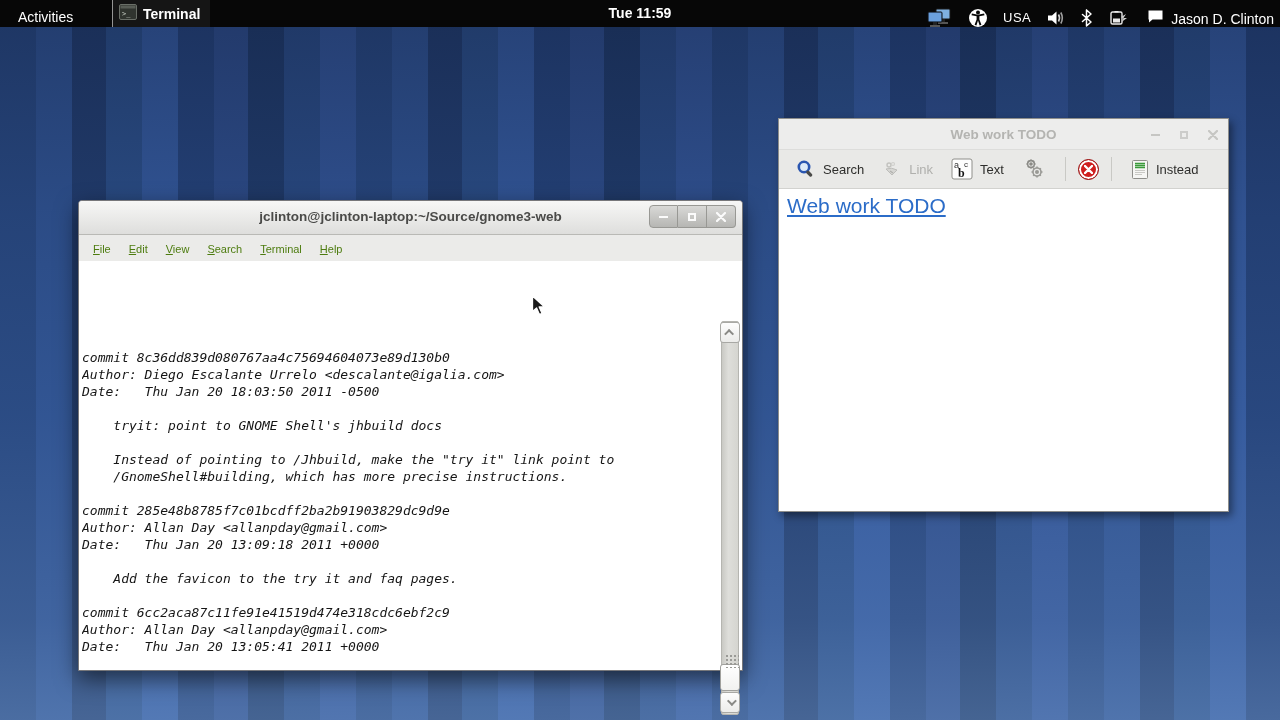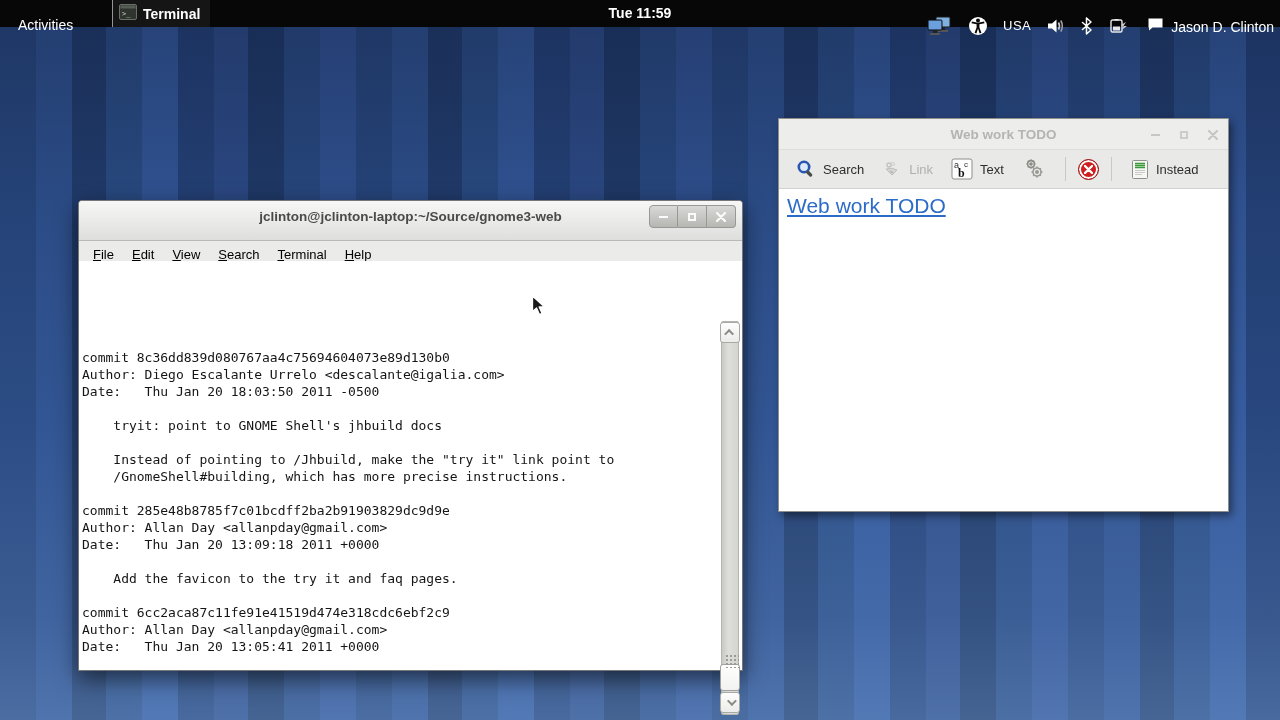--- a/index.html
+++ b/index.html
@@ -11,51 +11,51 @@
     background:
       linear-gradient(180deg, rgba(4,10,32,.32) 0%, rgba(10,25,60,.14) 30%, rgba(60,100,160,.08) 58%, rgba(125,165,215,.20) 86%, rgba(150,190,235,.30) 100%),
       repeating-linear-gradient(90deg,
         #2a4a82 0 36px, #315492 36px 72px, #243f70 72px 106px, #2d5089 106px 142px,
         #365b9e 142px 178px, #27457c 178px 214px, #304f8c 214px 248px, #223d6c 248px 284px,
         #2c4d86 284px 320px, #345697 320px 356px);
   }
 
   
   .top-bar { position:absolute; left:0; top:0; width:1280px; height:27px; background:#070707; color:#fff; }
-  .activities { position:absolute; left:10px; top:0; height:26px; line-height:27px; font-size:14px; padding:12px 8px; }
+  .activities { position:absolute; left:10px; top:0; height:26px; line-height:27px; font-size:14px; padding:4px 8px; }
   .app-menu { position:absolute; left:112px; top:0; height:27px; display:flex; align-items:center; gap:6px;
     padding:0 10px 0 6px; border-left:1px solid rgba(255,255,255,.55); background:rgba(255,255,255,.06); }
   .app-menu .app-name { font-size:14px; font-weight:bold; }
   .clock { position:absolute; left:50%; transform:translateX(-50%); top:0; height:44px; line-height:27px; font-size:14px; font-weight:bold; }
-  .status-area { position:absolute; right:6px; top:12px; height:27px; display:flex; align-items:center; gap:15px; }
+  .status-area { position:absolute; right:6px; top:4px; height:27px; display:flex; align-items:center; gap:15px; }
   .status-item { display:flex; align-items:center; height:27px; }
   .kbd-layout { font-size:13px; letter-spacing:.5px; }
   .user-menu { display:flex; align-items:flex-end; gap:7px; font-size:14px; padding-left:4px; }
 
   
   .term-win { position:absolute; left:78px; top:200px; width:665px; height:471px;
     background:#ebebe9; border:1px solid #77777a; border-radius:4px 4px 0 0;
     box-shadow:0 8px 22px rgba(0,0,0,.55); }
-  .term-titlebar { position:relative; height:40px; border-radius:3px 3px 0 0;
+  .term-titlebar { position:relative; height:34px; border-radius:3px 3px 0 0;
     background:linear-gradient(#f7f7f6,#dededc); border-bottom:1px solid #b9b9b5;
     text-align:center; line-height:31px; font-size:13.5px; font-weight:bold; color:#4a4a48; }
   .win-btns { position:absolute; right:6px; top:4px; display:flex; }
   .win-btn { width:29px; height:23px; display:flex; align-items:center; justify-content:center;
     background:linear-gradient(#d9d9d7,#b6b6b3); border:1px solid #989894; border-left-width:0; }
   .win-btn:first-child { border-left-width:1px; border-radius:4px 0 0 4px; }
   .win-btn:last-child { border-radius:0 4px 4px 0; }
   .glyph-min { width:9px; height:2px; background:#fbfbfb; }
   .glyph-max { width:8px; height:8px; border:2px solid #fbfbfb; }
   .term-menubar { height:28px; background:#ebebe9; border-bottom:1px solid #c7c7c3; display:flex; align-items:center; padding-left:5px; }
-  .menu-item { display:inline-block; padding:4px 9px; font-size:13px; color:#000000; }
+  .menu-item { display:inline-block; padding:4px 9px; font-size:11px; color:#4d7c0f; }
   .menu-item::first-letter { text-decoration:underline; }
   .term-content { position:absolute; left:0; right:0; top:60px; bottom:0; background:#fff; }
   .term-text { position:absolute; left:3px; top:3px; right:27px; bottom:0;
     font-family:"DejaVu Sans Mono", monospace; font-size:13px; line-height:17px; color:#151515; white-space:pre; overflow:hidden; }
-  .term-line { min-height:17px; }
+  .term-line { min-height:17px;font-style:italic; }
 
   
   .term-scroll { position:absolute; right:1px; top:60px; width:22px; bottom:0; }
   .scroll-trough { position:absolute; left:2px; right:2px; top:0; height:394px;
     background:linear-gradient(90deg,#c9c9c4,#dededa 40%,#d5d5d0); border:1px solid #b5b5b0; border-radius:2px; }
   .scroll-btn { position:absolute; left:1px; right:1px; height:21px; background:linear-gradient(#fdfdfd,#ececea);
     border:1px solid #a8a8a4; border-radius:3px; display:flex; align-items:center; justify-content:center; }
   .scroll-btn.up { top:1px; } .scroll-btn.down { top:371px; }
   .chev { width:7px; height:7px; border-left:2px solid #8a8a86; border-top:2px solid #8a8a86; }
   .chev.up { transform:rotate(45deg) translateY(2px); }

